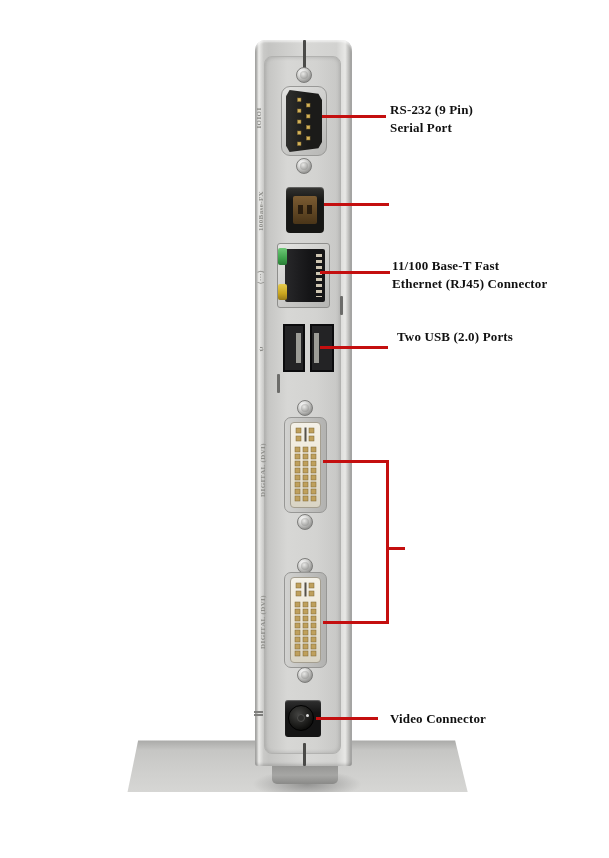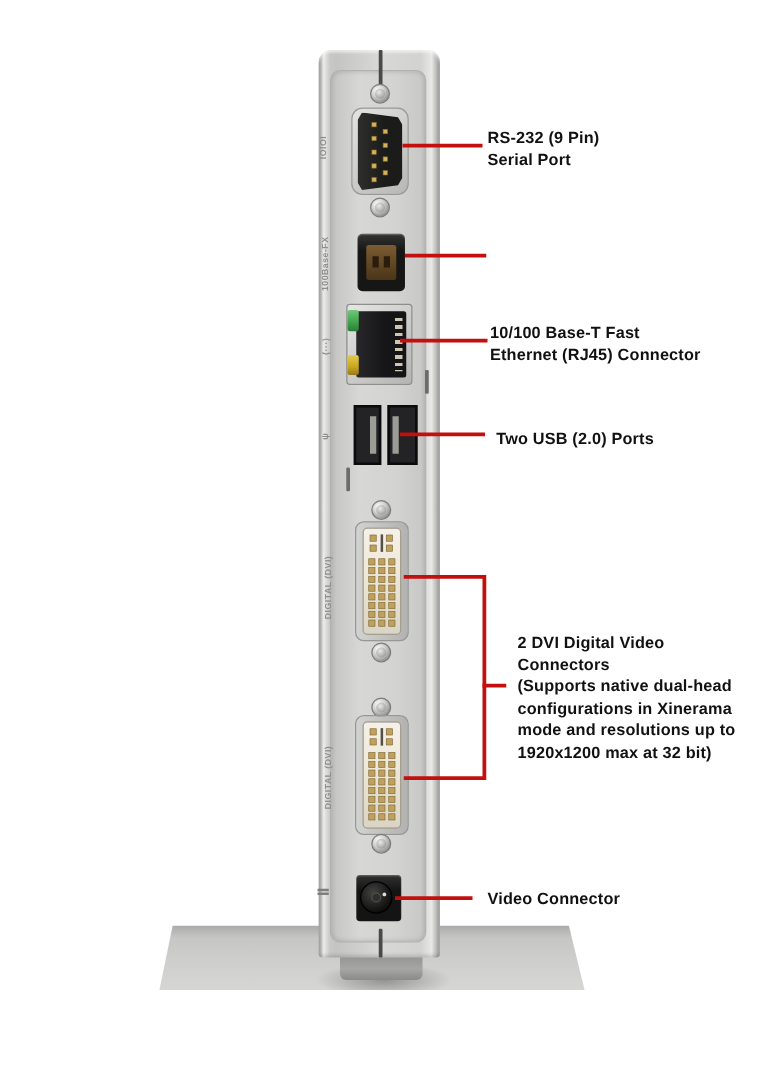--- a/index.html
+++ b/index.html
@@ -10,21 +10,21 @@
     --device-silver:#d2d2d0;
     --connector-black:#1c1c1a;
     --dvi-ivory:#efe9da;
     --pin-gold:#bfa05c;
     --background:#ffffff;
   }
   html,body{margin:0;padding:0;background:var(--background);}
   .canvas{
     position:relative;width:609px;height:792px;overflow:hidden;
     background:var(--background);
-    font-family:Liberation Sans, sans-serif;
+    font-family:Liberation Serif, serif;
   }
   .abs{position:absolute;}
 
   
   .stand-top{
     left:120px;top:740px;width:355px;height:57px;
     background:linear-gradient(to bottom,#a9a9a7 0%,#c6c6c4 18%,#cfcfcd 55%,#d8d8d6 100%);
     clip-path:polygon(5.1% 1%,94.4% 1%,98.2% 98%,1.9% 98%);
   }
   .stand-front{
@@ -313,24 +313,18 @@
   <div class="abs red-line" style="left:320px;top:271px;width:70px;height:3px;"></div>
   <div class="abs red-line" style="left:320px;top:346px;width:68px;height:3px;"></div>
   <div class="abs red-line" style="left:323px;top:460px;width:64px;height:3px;"></div>
   <div class="abs red-line" style="left:386px;top:460px;width:3px;height:164px;"></div>
   <div class="abs red-line" style="left:386px;top:547px;width:19px;height:3px;"></div>
   <div class="abs red-line" style="left:323px;top:621px;width:64px;height:3px;"></div>
   <div class="abs red-line" style="left:316px;top:717px;width:62px;height:3px;"></div>
 
   <div class="abs callout-label" style="left:390px;top:101px;">RS-232 (9 Pin)
 Serial Port</div>
-  <div class="abs callout-label" style="left:392px;top:257px;">10/100 Base-T Fast
+  <div class="abs callout-label" style="left:392px;top:257px;">11/100 Base-T Fast
 Ethernet (RJ45) Connector</div>
-  <div class="abs callout-label" style="left:397px;top:342px;">Two USB (2.0) Ports</div>
-  <div class="abs callout-label dvi" style="left:414px;top:505px;">2 DVI Digital Video
-Connectors
-(Supports native dual-head
-configurations in Xinerama
-mode and resolutions up to
-1920x1200 max at 32 bit)</div>
+  <div class="abs callout-label" style="left:397px;top:328px;">Two USB (2.0) Ports</div>
   <div class="abs callout-label" style="left:390px;top:710px;">Video Connector</div>
 
 </div>
 
 </body></html>

